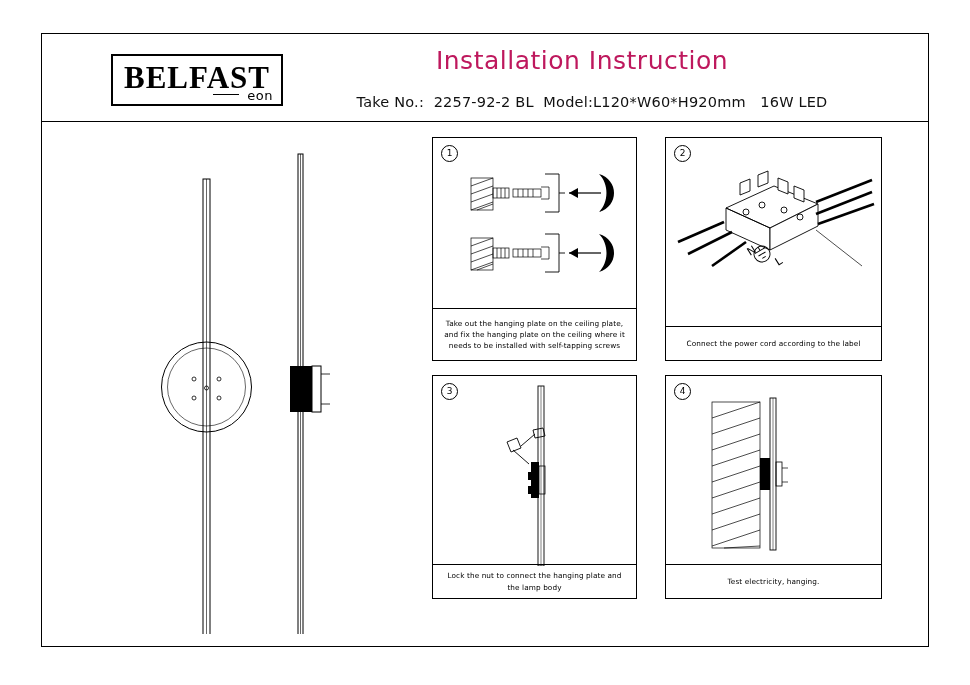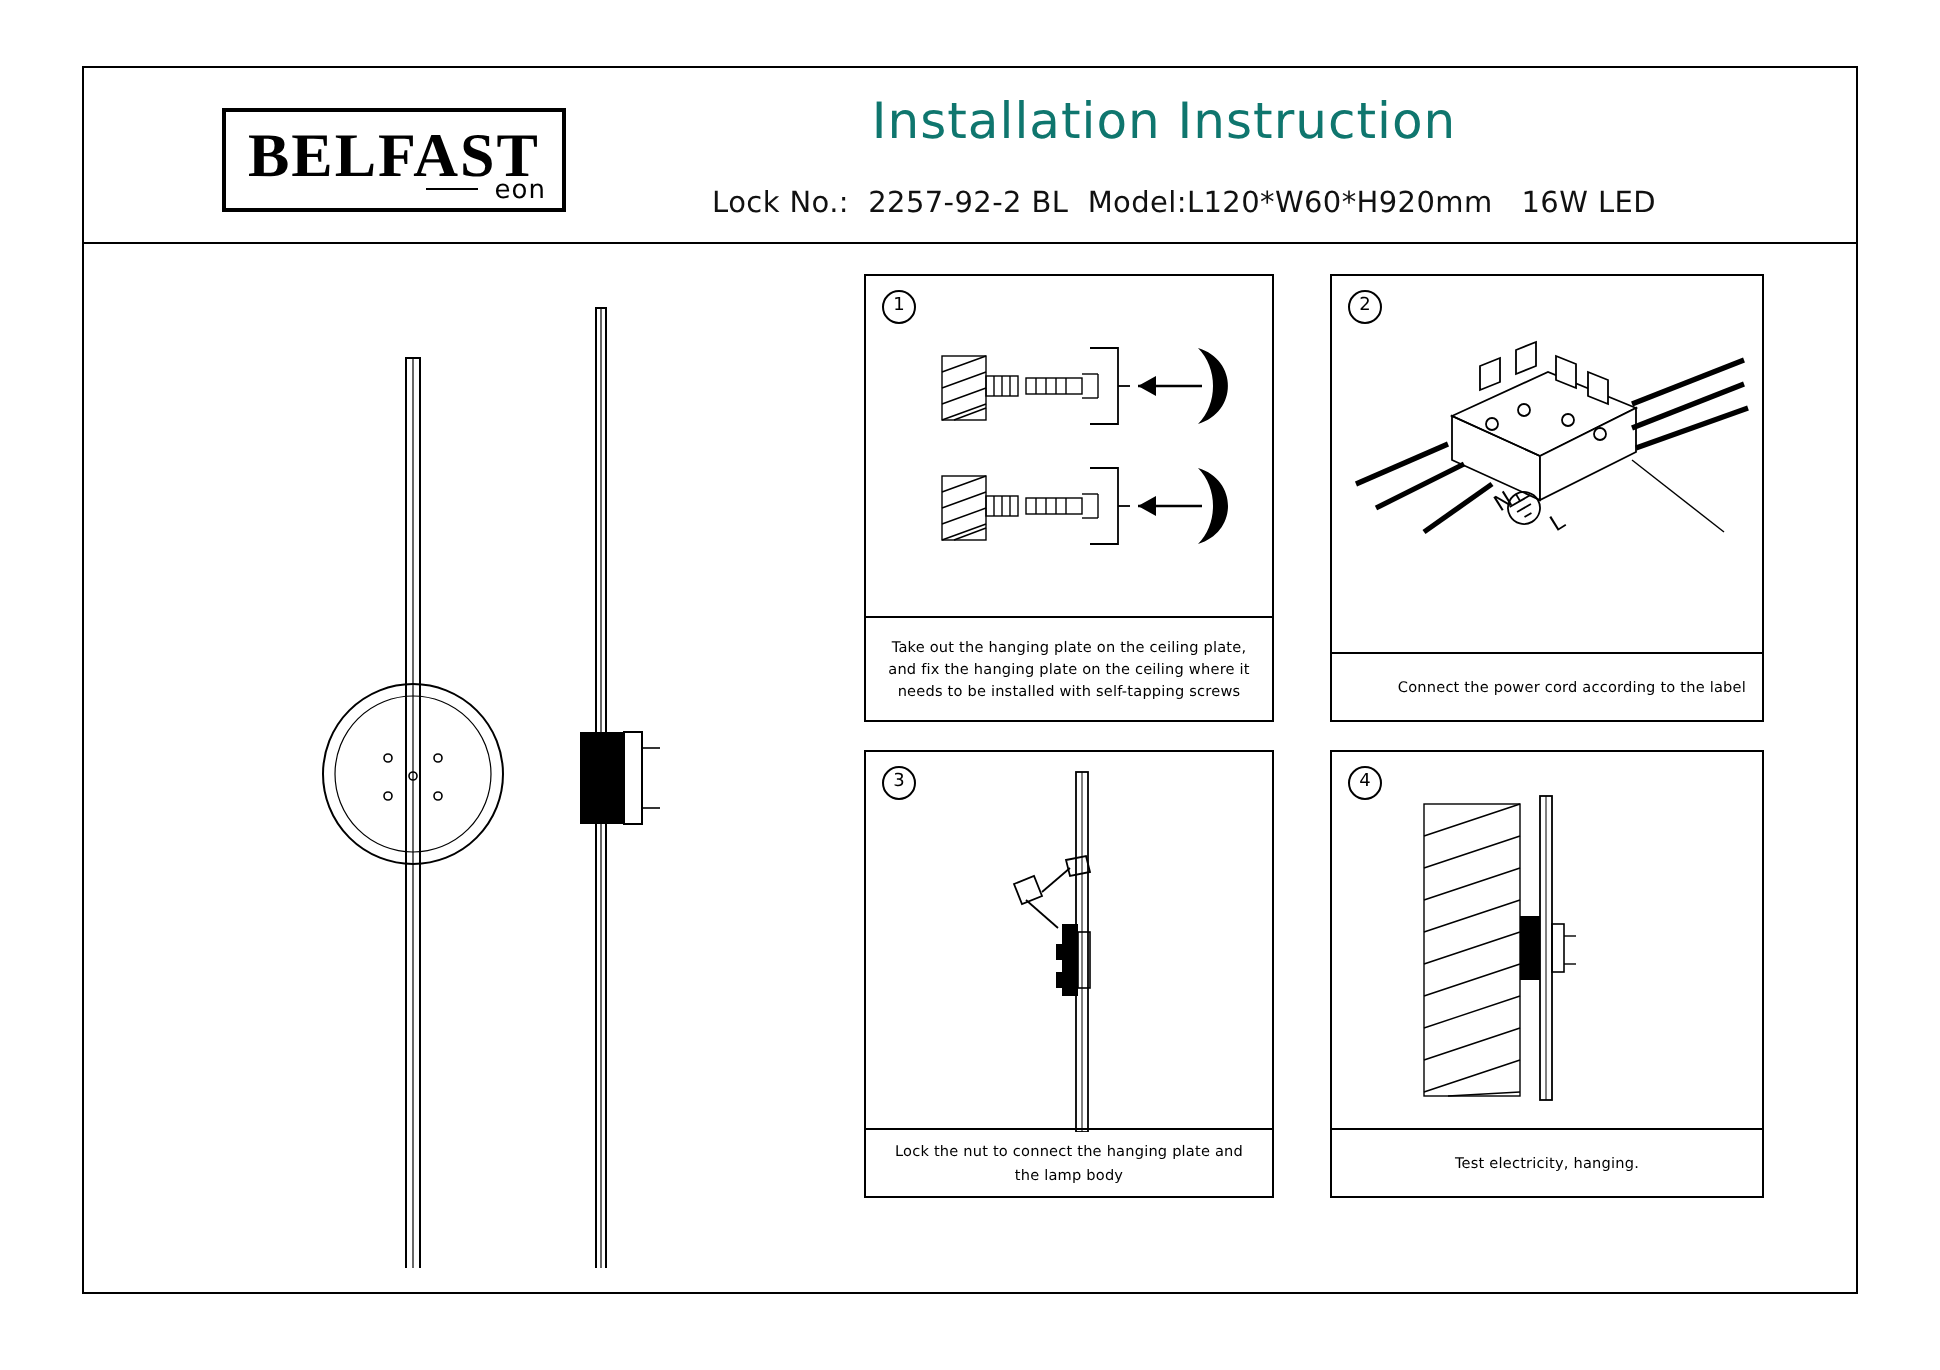--- a/index.html
+++ b/index.html
@@ -72,21 +72,21 @@
   }
   .title {
     position: absolute;
     left: 300px;
     top: 12px;
     width: 480px;
     text-align: center;
     font-family: "DejaVu Sans", sans-serif;
     font-size: 25px;
     letter-spacing: 0.5px;
-    color: #0f766e;
+    color: #be185d;
   }
   .subtitle {
     position: absolute;
     left: 250px;
     top: 60px;
     width: 600px;
     text-align: center;
     font-size: 14.5px;
     letter-spacing: 0.2px;
     color: #111;
@@ -141,42 +141,42 @@
     border-radius: 50%;
     font-size: 9px;
     line-height: 15px;
     text-align: center;
   }
   #panel1 { left: 390px; top: 103px;  width: 205px; height: 224px; }
   #panel2 { left: 623px; top: 103px;  width: 217px; height: 224px; }
   #panel3 { left: 390px; top: 341px;  width: 205px; height: 224px; }
   #panel4 { left: 623px; top: 341px;  width: 217px; height: 224px; }
   #panel1 .panel-caption { height: 52px; }
-  #panel2 .panel-caption { height: 34px; text-align: right; }
+  #panel2 .panel-caption { height: 34px; }
   #panel3 .panel-caption { height: 34px; }
   #panel4 .panel-caption { height: 34px; }
   svg { display: block; }
 </style>
 </head>
 <body>
 
 <div class="page">
 
   <div class="header">
 
     <div class="logo-box">
       <div class="logo-main">BELFAST</div>
       <div class="logo-rule"></div>
       <div class="logo-sub">eon</div>
     </div>
 
     <div class="title">Installation Instruction</div>
 
     <div class="subtitle">
-      <span>Lock No.:</span><span>&nbsp;&nbsp;</span><span>2257-92-2 BL</span><span>&nbsp;&nbsp;</span><span>Model:</span><span>L120*W60*H920mm</span><span>&nbsp;&nbsp;&nbsp;</span><span>16W LED</span>
+      <span>Take No.:</span><span>&nbsp;&nbsp;</span><span>2257-92-2 BL</span><span>&nbsp;&nbsp;</span><span>Model:</span><span>L120*W60*H920mm</span><span>&nbsp;&nbsp;&nbsp;</span><span>16W LED</span>
     </div>
   </div>
 
   <div class="product">
     <svg width="290" height="490" viewBox="0 0 290 490">
 
       <g>
         <rect x="101" y="35" width="7" height="460" fill="none" stroke="#000" stroke-width="1"></rect>
         <line x1="104.5" y1="35" x2="104.5" y2="495" stroke="#000" stroke-width="0.6"></line>
 

